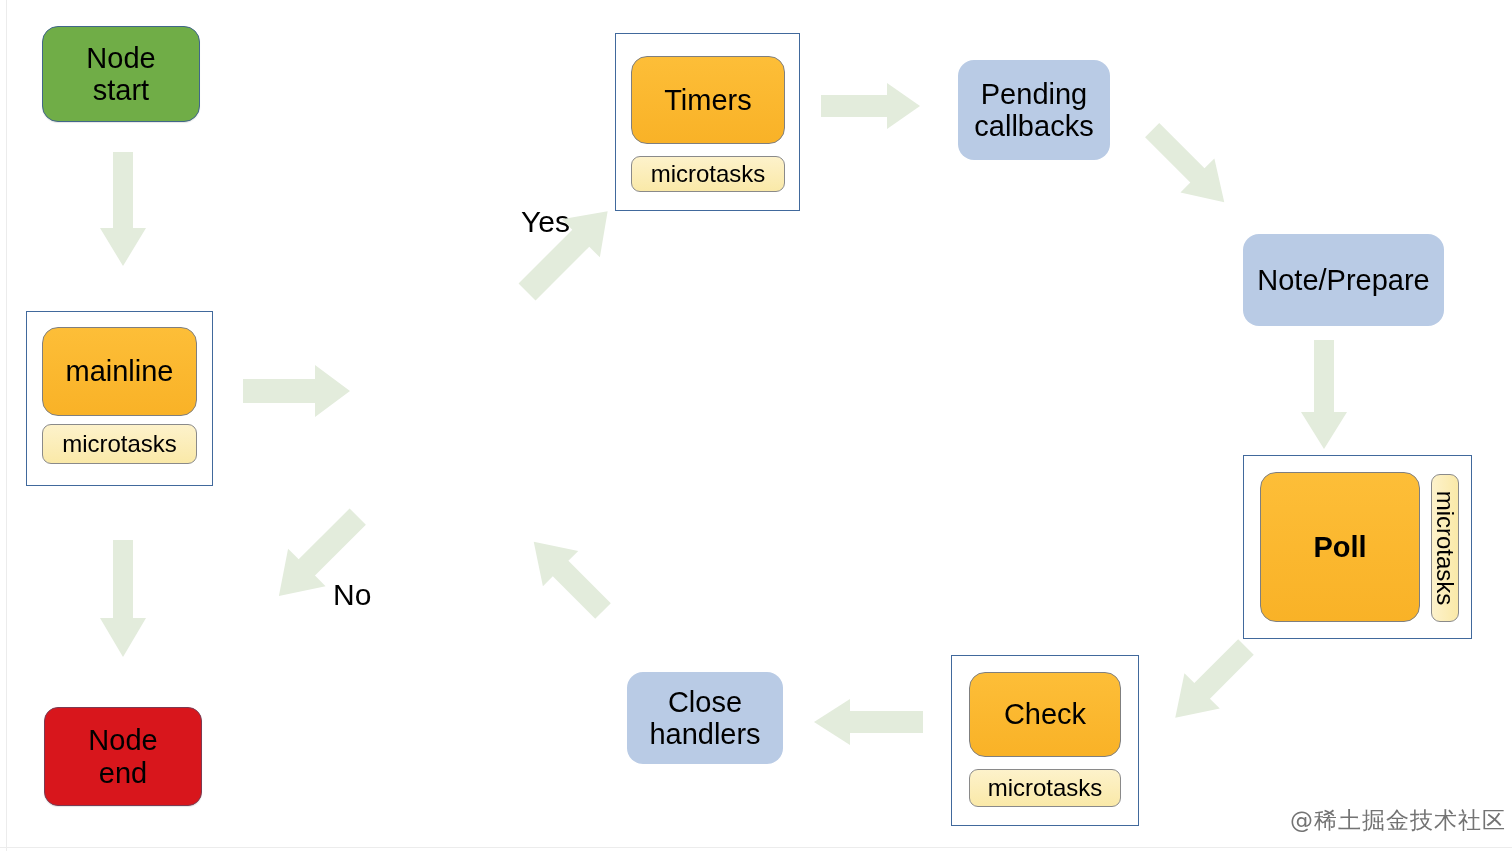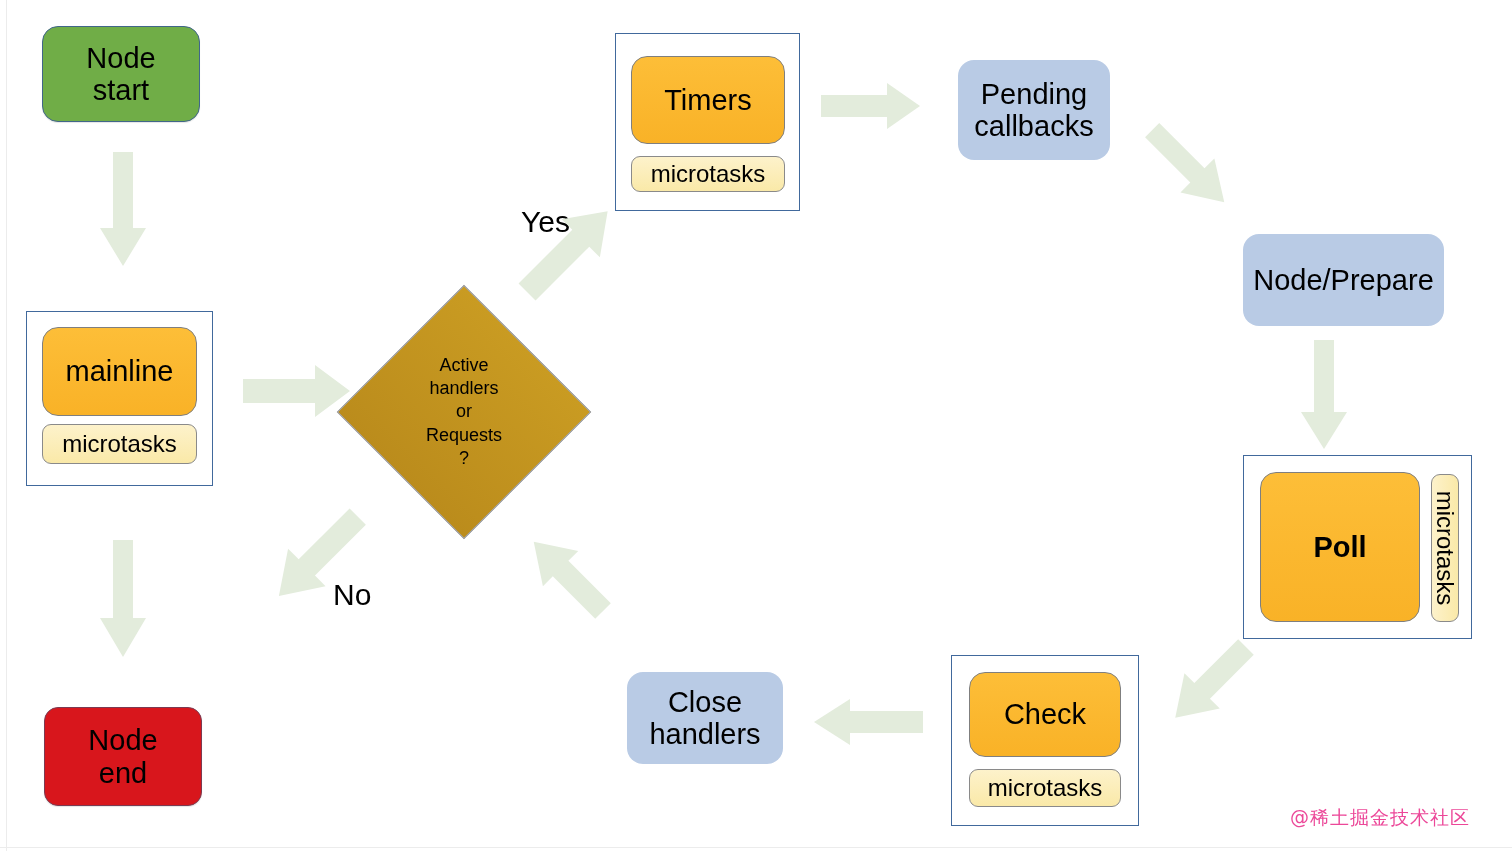--- a/index.html
+++ b/index.html
@@ -156,22 +156,22 @@
   }
   .note-text {
     position: absolute;
     color: #1a1a1a;
     font-size: 19px;
     line-height: 1.33;
     white-space: pre-line;
   }
   .watermark {
     position: absolute;
-    color: #ec4899;
-    font-size: 19px;
+    color: #737373;
+    font-size: 23px;
     letter-spacing: 1px;
     font-family: "DejaVu Sans", sans-serif;
   }
 
   
   .edge-left {
     position: absolute;
     left: 6px; top: 0; width: 1px; height: 851px;
     background: #ececec;
   }
@@ -211,28 +211,20 @@
 
   <div class="arrow" style="left:99px; top:540px;">
     <svg width="48" height="118" viewBox="0 0 48 118">
       <polygon points="14,0 34,0 34,78 47,78 24,117 1,78 14,78" fill="#e3ecdc"></polygon>
     </svg>
   </div>
 
   <div class="node red-box" style="left:44px; top:707px; width:158px; height:99px;">Node
 end</div>
 
-  <div class="diamond-wrap" style="left:374px; top:322px; width:180px; height:180px;">
-    <div class="diamond-shape"></div>
-    <div class="diamond-label">Active
-handlers
-or
-Requests
-?</div>
-  </div>
 
   <div class="text-label" style="left:521px; top:205px;">Yes</div>
 
   <div class="arrow" style="left:518px; top:186px;">
     <svg width="110" height="120" viewBox="0 0 110 120">
       <g transform="rotate(-45 55 60)">
         <polygon points="-10,48 66,48 66,33 104,60 66,87 66,72 -10,72" fill="#e3ecdc"></polygon>
       </g>
     </svg>
   </div>
@@ -262,21 +254,21 @@
 callbacks</div>
 
   <div class="arrow" style="left:1136px; top:114px;">
     <svg width="120" height="120" viewBox="0 0 120 120">
       <g transform="rotate(45 60 60)">
         <polygon points="-2,50 62,50 62,36 100,60 62,84 62,70 -2,70" fill="#e3ecdc"></polygon>
       </g>
     </svg>
   </div>
 
-  <div class="node blue-box" style="left:1243px; top:234px; width:201px; height:92px;">Node/Prepare</div>
+  <div class="node blue-box" style="left:1243px; top:234px; width:201px; height:92px;">Note/Prepare</div>
 
   <div class="arrow" style="left:1300px; top:340px;">
     <svg width="48" height="110" viewBox="0 0 48 110">
       <polygon points="14,0 34,0 34,72 47,72 24,109 1,72 14,72" fill="#e3ecdc"></polygon>
     </svg>
   </div>
 
   <div class="phase-group" style="left:1243px; top:455px; width:229px; height:184px;">
     <div class="amber-box" style="left:16px; top:16px; width:160px; height:150px;font-weight:bold;">Poll</div>
     <div class="micro-vert" style="left:187px; top:18px; width:28px; height:148px;">

